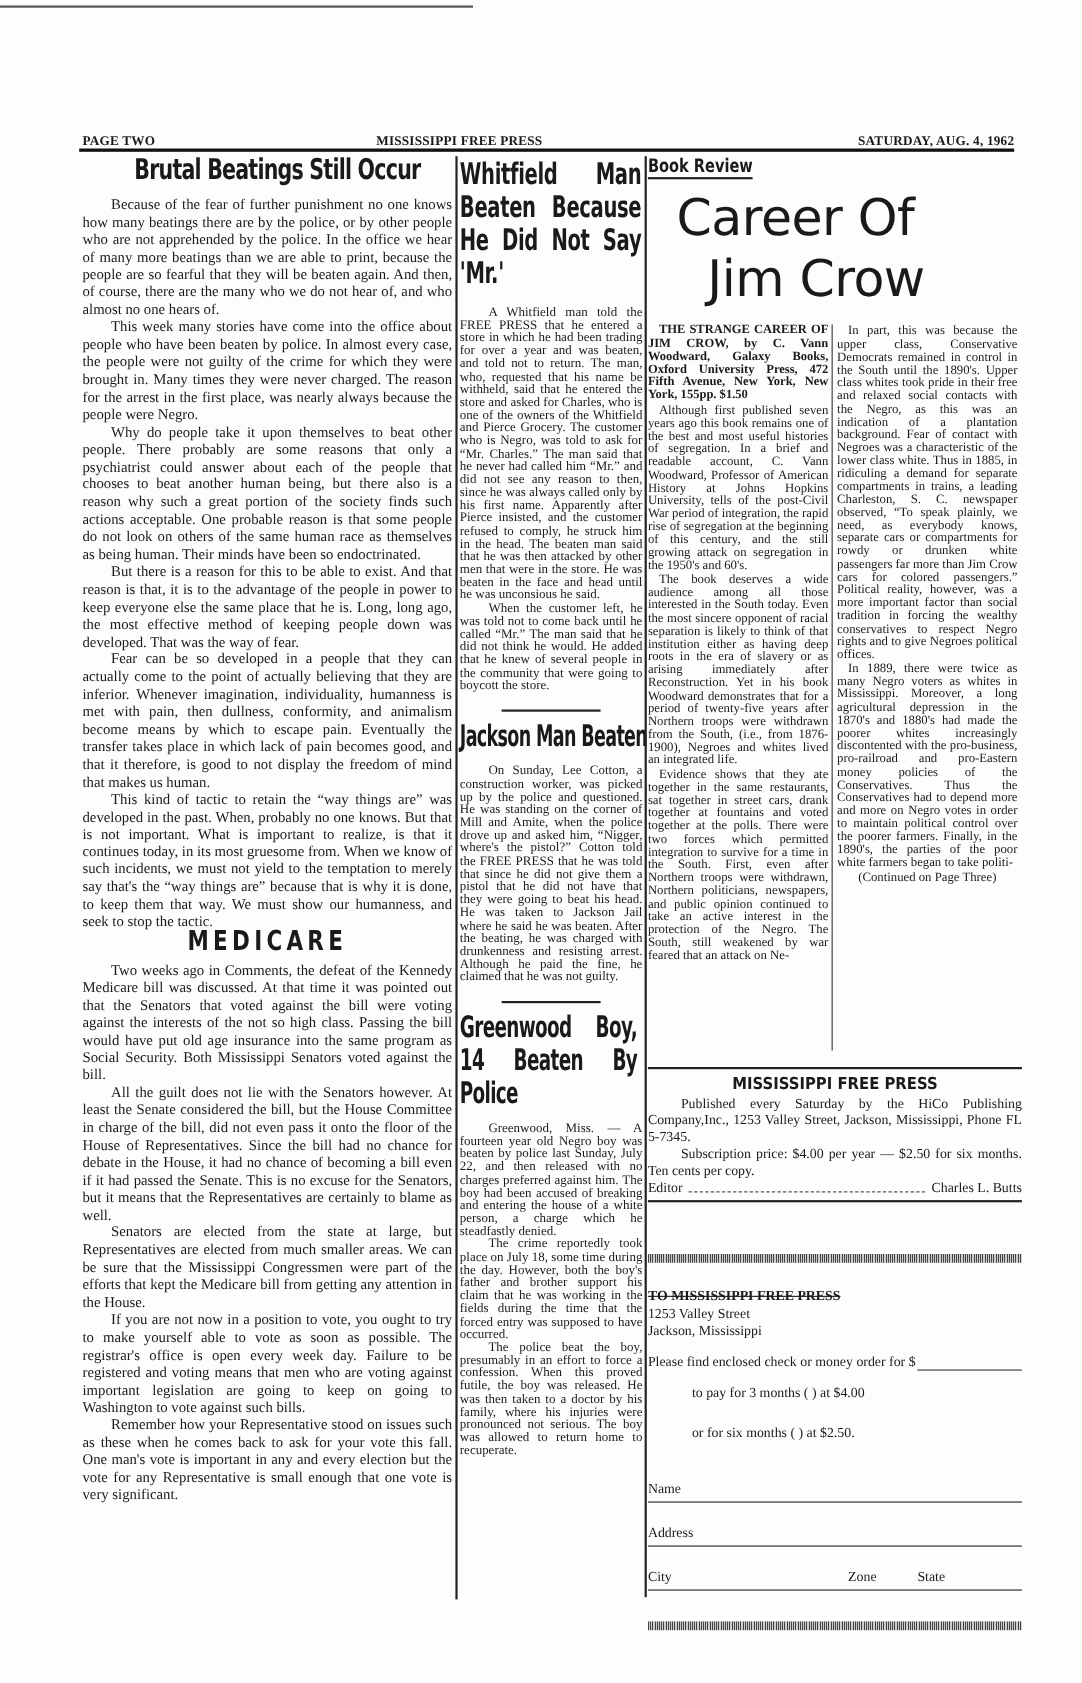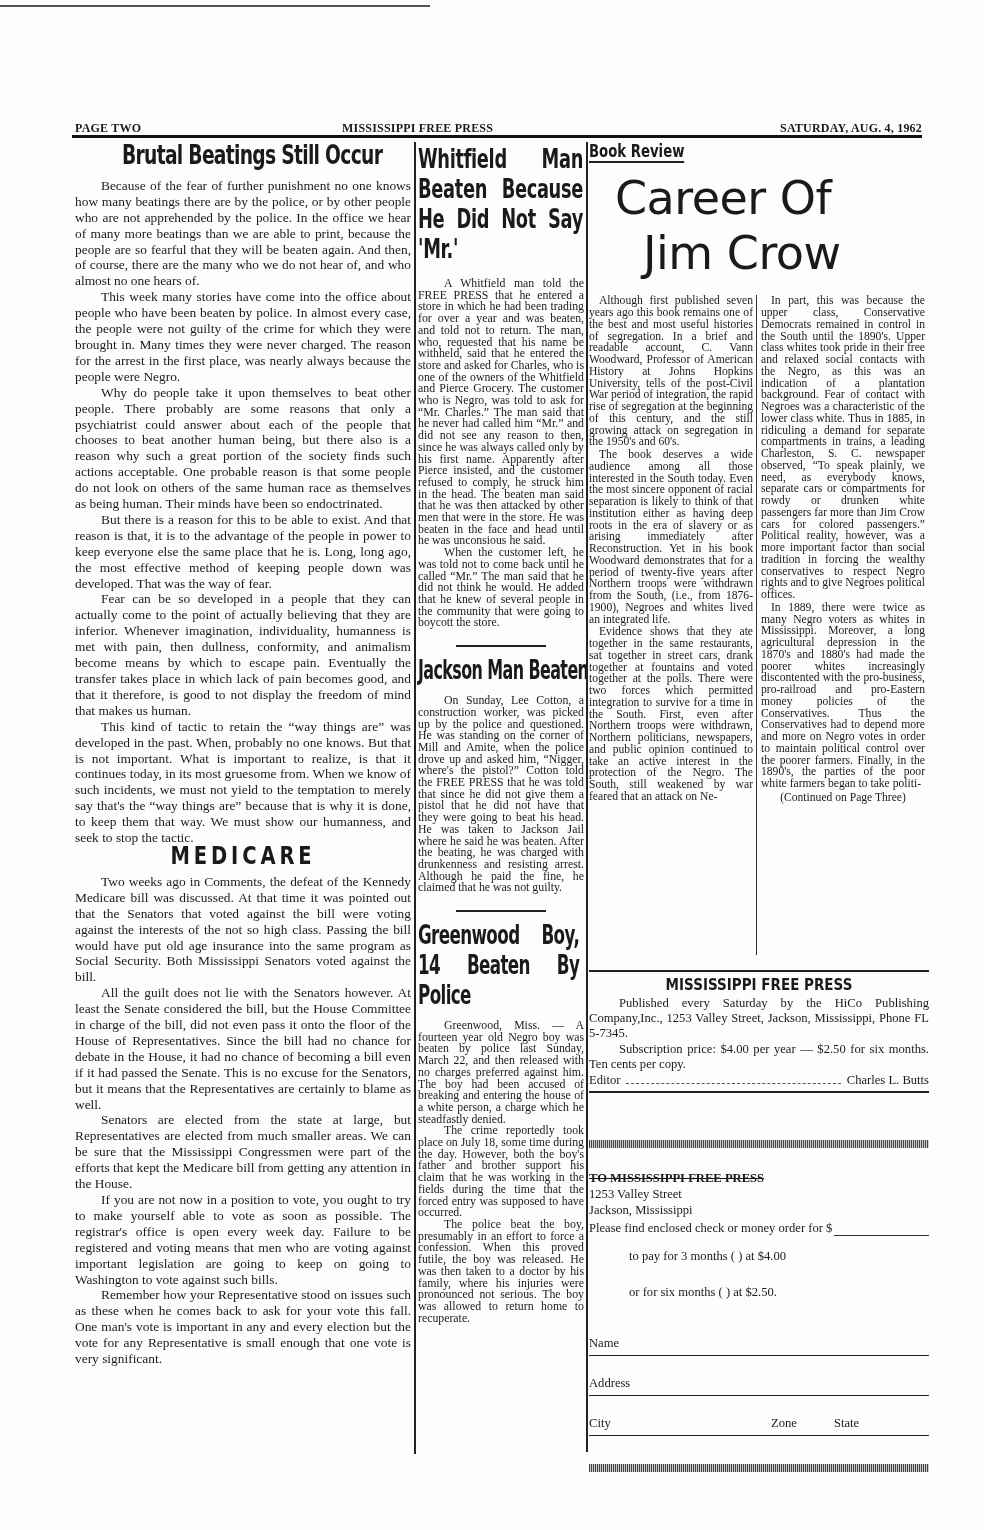--- a/index.html
+++ b/index.html
@@ -49,21 +49,21 @@
   .mfp-box { position: absolute; left: 589px; top: 970px; width: 340px; }
   .mfp-box .rule { height: 2px; background: #222; }
   .mfp-title { font-family: "DejaVu Sans", sans-serif; font-weight: bold; font-size: 15px; text-align: center; margin: 4px 0 2px 0; transform: scaleX(0.9); }
   .mfp-box p { font-size: 12.6px; line-height: 15.2px; text-indent: 30px; text-align: justify; }
   .editor-line { display: flex; font-size: 12.6px; line-height: 16px; margin-bottom: 3px; }
   .editor-line .dots { flex: 1; border-bottom: 1px dashed #555; margin: 0 6px 4px 6px; }
 
   .coupon { position: absolute; left: 589px; top: 1140px; width: 340px; font-size: 12.6px; line-height: 16px; }
   .coupon .hatch { height: 8px; background: repeating-linear-gradient(90deg, #444 0 1px, #ccc 1px 2px); margin-bottom: 22px; }
   .coupon .to { text-decoration: line-through; font-weight: bold; margin-bottom: 0; }
-  .coupon .amount-line { display: flex; margin-top: 2px; }
+  .coupon .amount-line { display: flex; margin-top: 12px; }
   .coupon .amount-line .blank { flex: 1; border-bottom: 1px solid #333; margin-left: 2px; }
   .coupon .opt { padding-left: 40px; margin-top: 12px; }
   .coupon .opt2 { padding-left: 40px; margin-top: 20px; }
   .field { position: relative; height: 38px; border-bottom: 1.5px solid #222; margin-top: 2px; }
   .field .lbl { position: absolute; left: 0; bottom: 4px; }
   .field .lbl2 { position: absolute; left: 182px; bottom: 4px; }
   .field .lbl3 { position: absolute; left: 245px; bottom: 4px; }
   .coupon .hatch2 { height: 8px; background: repeating-linear-gradient(90deg, #444 0 1px, #ccc 1px 2px); margin-top: 28px; }
 </style>
 </head>
@@ -113,36 +113,37 @@
   </section>
   <section>
     <h2 class="headline-cond h-jack">Jackson Man Beaten</h2>
     <p>On Sunday, Lee Cotton, a construction worker, was picked up by the police and questioned. He was standing on the corner of Mill and Amite, when the police drove up and asked him, “Nigger, where's the pistol?” Cotton told the FREE PRESS that he was told that since he did not give them a pistol that he did not have that they were going to beat his head. He was taken to Jackson Jail where he said he was beaten. After the beating, he was charged with drunkenness and resisting arrest. Although he paid the fine, he claimed that he was not guilty.</p>
     <div class="shortrule"></div>
   </section>
   <section>
     <h2 class="headline-cond h-green">
       <span style="white-space:normal; display:block; width:260px;">Greenwood Boy, 14 Beaten By Police</span>
     </h2>
-    <p>Greenwood, Miss. — A fourteen year old Negro boy was beaten by police last Sunday, March 22, and then released with no charges preferred against him. The boy had been accused of breaking and entering the house of a white person, a charge which he steadfastly denied.</p>
+    <p>Greenwood, Miss. — A fourteen year old Negro boy was beaten by police last Sunday, July 22, and then released with no charges preferred against him. The boy had been accused of breaking and entering the house of a white person, a charge which he steadfastly denied.</p>
     <p>The crime reportedly took place on July 18, some time during the day. However, both the boy's father and brother support his claim that he was working in the fields during the time that the forced entry was supposed to have occurred.</p>
     <p>The police beat the boy, presumably in an effort to force a confession. When this proved futile, the boy was released. He was then taken to a doctor by his family, where his injuries were pronounced not serious. The boy was allowed to return home to recuperate.</p>
   </section>
 </div>
 
 <div class="colrule" style="left:586px; top:142px; height:1310px;"></div>
 
 <div class="col col3">
   <div class="book-label">Book Review</div>
   <div class="career">
     <div class="l1">Career Of</div>
     <div class="l2">Jim Crow</div>
   </div>
   <div class="bookcols">
     <div class="bc left">
+      <p class="citation">THE STRANGE CAREER OF JIM CROW, by C. Vann Woodward, Galaxy Books, Oxford University Press, 472 Fifth Avenue, New York, New York, 155pp. $1.50</p>
       <p>Although first published seven years ago this book remains one of the best and most useful histories of segregation. In a brief and readable account, C. Vann Woodward, Professor of American History at Johns Hopkins University, tells of the post-Civil War period of integration, the rapid rise of segregation at the beginning of this century, and the still growing attack on segregation in the 1950's and 60's.</p>
       <p>The book deserves a wide audience among all those interested in the South today. Even the most sincere opponent of racial separation is likely to think of that institution either as having deep roots in the era of slavery or as arising immediately after Reconstruction. Yet in his book Woodward demonstrates that for a period of twenty-five years after Northern troops were withdrawn from the South, (i.e., from 1876-1900), Negroes and whites lived an integrated life.</p>
       <p>Evidence shows that they ate together in the same restaurants, sat together in street cars, drank together at fountains and voted together at the polls. There were two forces which permitted integration to survive for a time in the South. First, even after Northern troops were withdrawn, Northern politicians, newspapers, and public opinion continued to take an active interest in the protection of the Negro. The South, still weakened by war feared that an attack on Ne-</p>
     </div>
     <div class="divider"></div>
     <div class="bc right">
       <p>In part, this was because the upper class, Conservative Democrats remained in control in the South until the 1890's. Upper class whites took pride in their free and relaxed social contacts with the Negro, as this was an indication of a plantation background. Fear of contact with Negroes was a characteristic of the lower class white. Thus in 1885, in ridiculing a demand for separate compartments in trains, a leading Charleston, S. C. newspaper observed, “To speak plainly, we need, as everybody knows, separate cars or compartments for rowdy or drunken white passengers far more than Jim Crow cars for colored passengers.” Political reality, however, was a more important factor than social tradition in forcing the wealthy conservatives to respect Negro rights and to give Negroes political offices.</p>
       <p>In 1889, there were twice as many Negro voters as whites in Mississippi. Moreover, a long agricultural depression in the 1870's and 1880's had made the poorer whites increasingly discontented with the pro-business, pro-railroad and pro-Eastern money policies of the Conservatives. Thus the Conservatives had to depend more and more on Negro votes in order to maintain political control over the poorer farmers. Finally, in the 1890's, the parties of the poor white farmers began to take politi-</p>
       <p class="continued">(Continued on Page Three)</p>
     </div>

